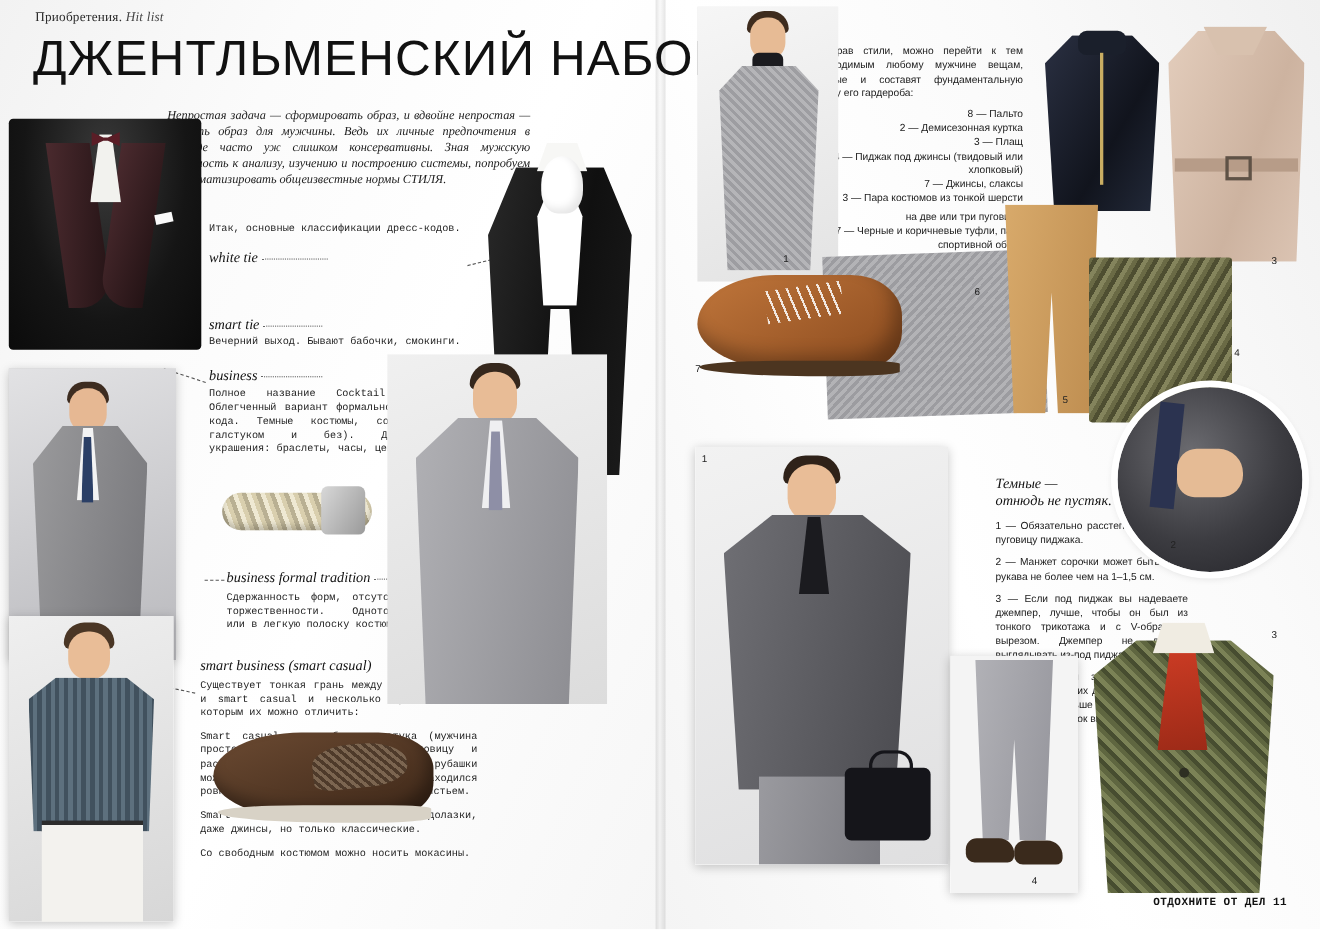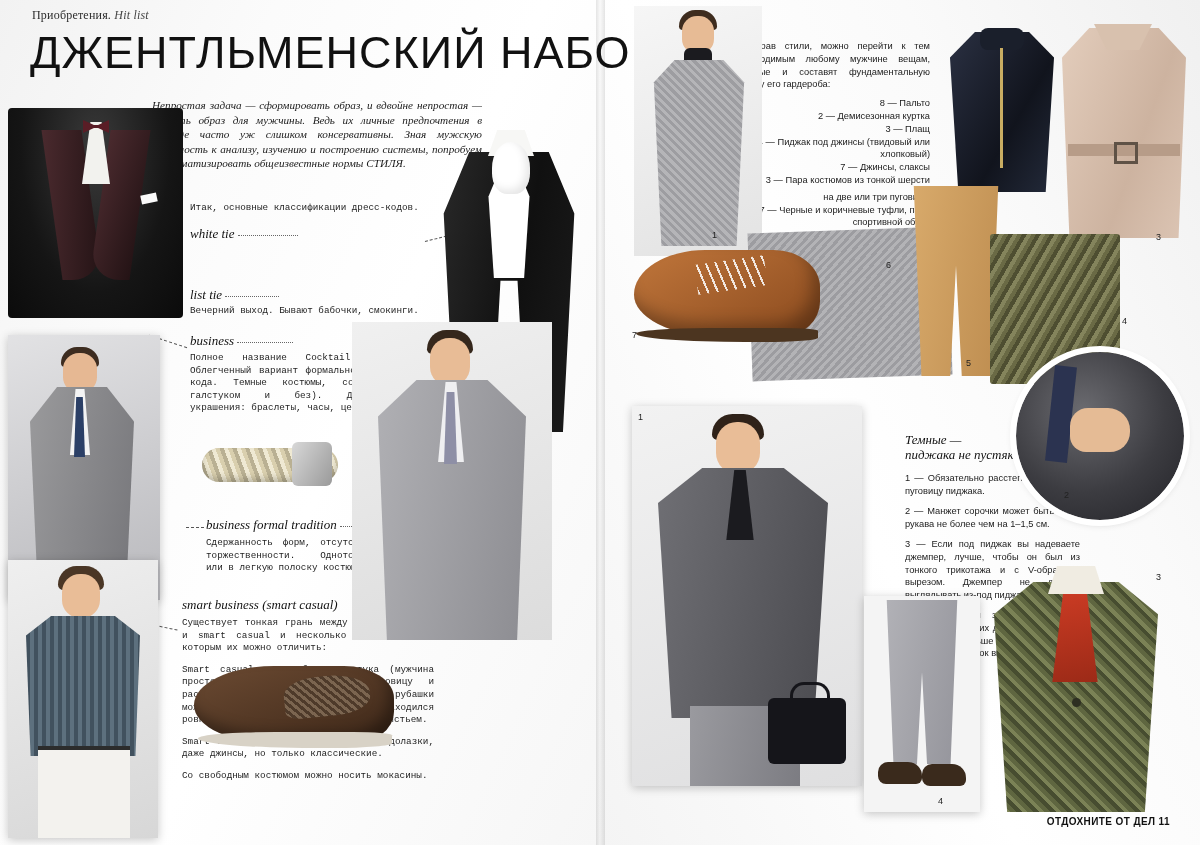--- a/index.html
+++ b/index.html
@@ -109,20 +109,21 @@
     height: 0;
   }
 
   .folio {
     position: absolute;
     bottom: 18px;
     font-size: 10px;
     font-weight: bold;
     letter-spacing: .4px;
     color: #111;
+    font-family: Liberation Mono, monospace;
   }
   .folio.left  { left: 30px; }
   .folio.right { right: 30px; }
 
   
   .r-list {
     position: absolute;
     left: 735px; top: 40px;
     width: 195px;
     font-family: "Liberation Sans", sans-serif;
@@ -415,21 +416,21 @@
   <div class="lede">Непростая задача — сформировать образ, и вдвойне непростая — создать образ для мужчины. Ведь их личные предпочтения в одежде часто уж слишком консервативны. Зная мужскую склонность к анализу, изучению и построению системы, попробуем систематизировать общеизвестные нормы СТИЛЯ.</div>
 
   <div class="blk body-txt" id="dress-codes-intro">Итак, основные классификации дресс-кодов.</div>
 
   <div class="blk script-h" id="wt-head">
     <span>white tie</span>
     <span class="dotline" style="width:60px"></span>
   </div>
 
   <div class="blk script-h" id="bt-head">
-    <span>list tie</span>
+    <span>smart tie</span>
     <span class="dotline" style="width:54px"></span>
   </div>
   <div class="blk body-txt" id="bt-body">Вечерний выход. Бывают бабочки, смокинги.</div>
 
   <div class="blk script-h" id="ck-head">
     <span>business</span>
     <span class="dotline" style="width:56px"></span>
   </div>
   <div class="blk body-txt" id="ck-body">Полное название Cocktail Attire. Облегченный вариант формального дресс-кода. Темные костюмы, сорочки (с галстуком и без). Допускаются украшения: браслеты, часы, цепочки.</div>
 
@@ -521,21 +522,21 @@
       <li>3 — Пара костюмов из тонкой шерсти</li>
     </ol>
     <div class="tail">
       <div>на две или три пуговицы</div>
       <div>7 — Черные и коричневые туфли, пара спортивной обуви</div>
     </div>
   </div>
 
   <div class="mel">
     <span class="script-h">Темные —</span>
-    <span class="script-h">пиджака не пустяк.</span>
+    <span class="script-h">отнюдь не пустяк.</span>
     <ol>
       <li>1 — Обязательно расстегните нижнюю пуговицу пиджака.</li>
       <li>2 — Манжет сорочки может быть ниже рукава не более чем на 1–1,5 см.</li>
       <li>3 — Если под пиджак вы надеваете джемпер, лучше, чтобы он был из тонкого трикотажа и с V-образным вырезом. Джемпер не должен выглядывать из-под пиджака.</li>
       <li>4 — Выбирая зауженные брюки, учитывайте, что их длина должна быть несколько меньше обычной, иначе множества складок внизу не избежать!</li>
     </ol>
   </div>
 
   <div class="ph" id="coat1">
     <div class="bg"></div>

